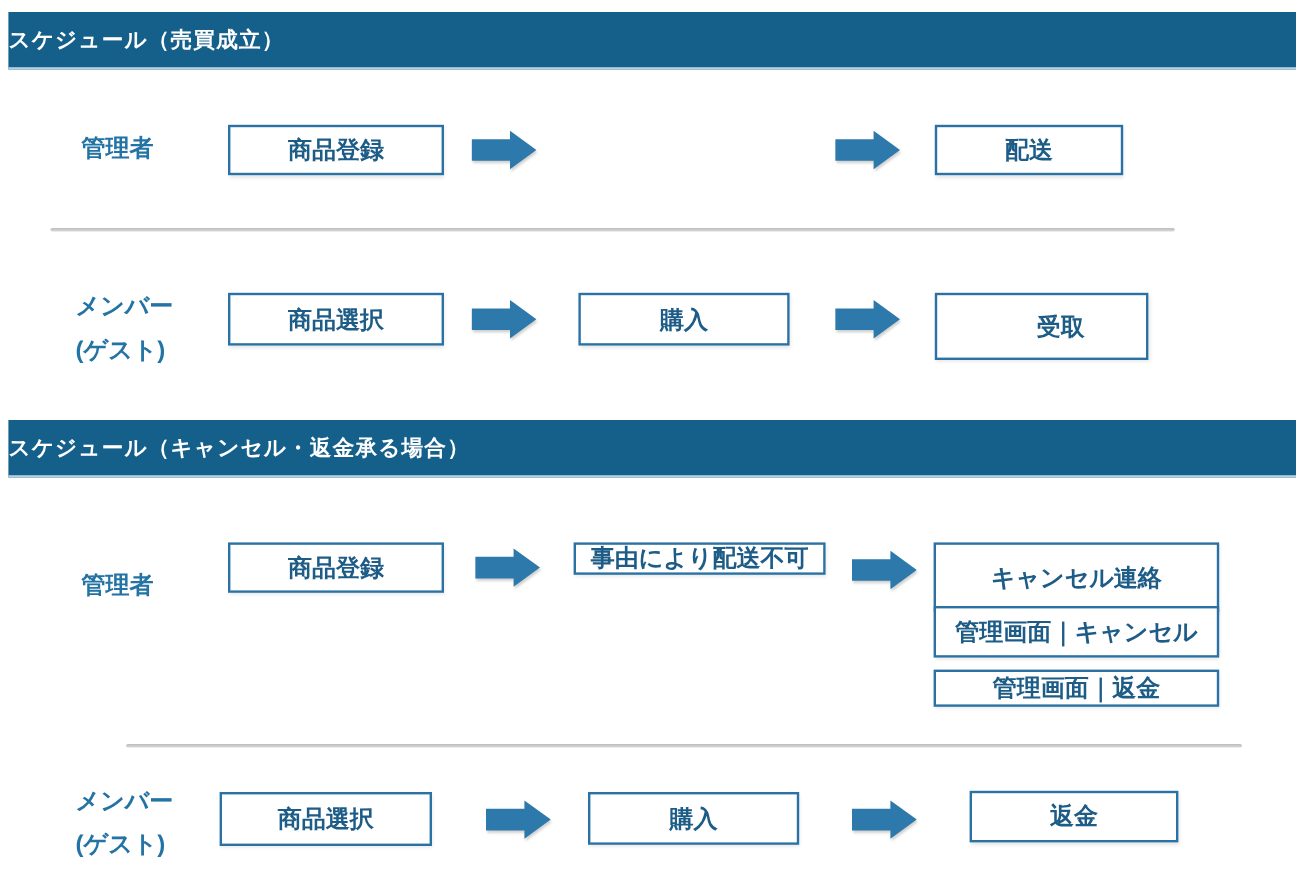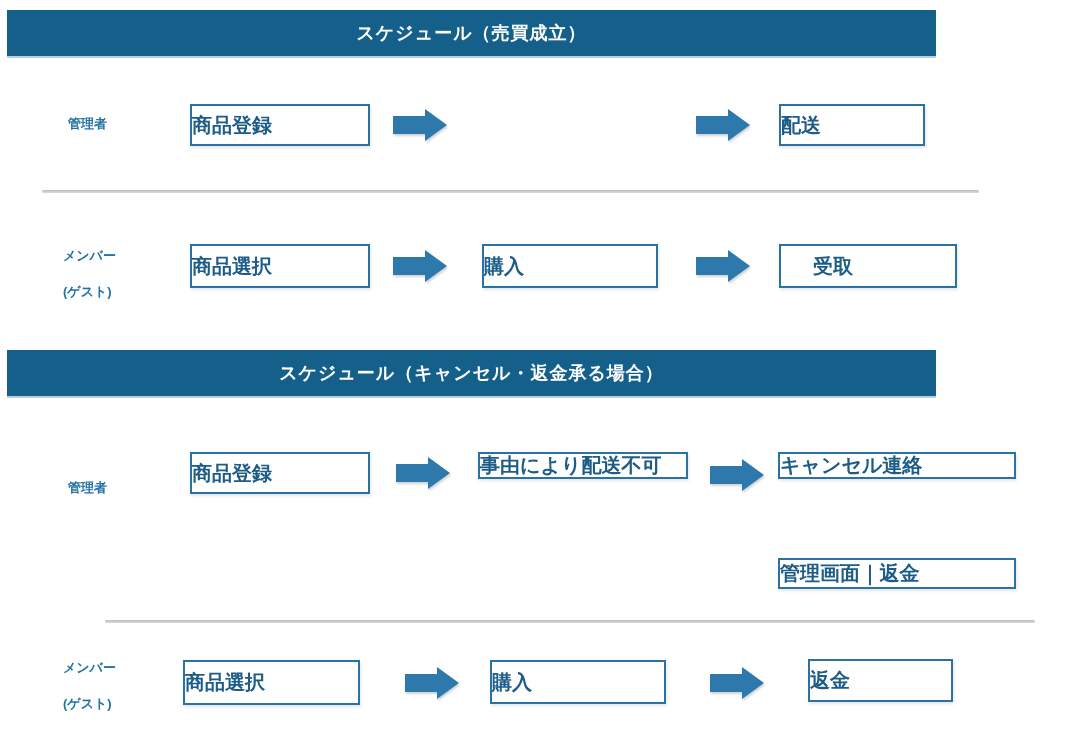--- a/index.html
+++ b/index.html
@@ -14,46 +14,46 @@
   }
   html,body{margin:0;padding:0;background:var(--bg);}
   .canvas{
     position:relative;
     width:1087px;height:732px;
     background:var(--bg);
     font-family:"Liberation Sans","DejaVu Sans",sans-serif;
     overflow:hidden;
   }
   .band{
-    position:absolute;left:7px;width:929px;height:48px;
+    position:absolute;left:7px;width:1073px;height:48px;
     background:var(--header-bg);
     border-bottom:2px solid #b7d0e2;
-    display:flex;align-items:center;justify-content:center;
+    display:flex;align-items:center;justify-content:flex-start;
     box-sizing:border-box;
   }
   .band span{
     color:var(--header-text);
     font-size:18px;font-weight:bold;letter-spacing:1px;
   }
   .box{
     position:absolute;
     background:#ffffff;
     border:2.5px solid var(--box-border);
     box-sizing:border-box;
-    display:flex;align-items:center;justify-content:flex-start;
+    display:flex;align-items:center;justify-content:center;
     box-shadow:1px 2px 3px rgba(0,0,0,0.10);
   }
   .box span{
     color:var(--box-text);
     font-size:20px;font-weight:bold;white-space:nowrap;
   }
   .rlabel{
     position:absolute;
     color:var(--label-text);
-    font-size:13px;font-weight:bold;
+    font-size:20px;font-weight:bold;
     line-height:36px;white-space:nowrap;
   }
   .divider{
     position:absolute;height:3px;
     background:linear-gradient(to bottom,#bdbdbd,#d9d9d9);
     border-radius:2px;
   }
   .arrow{
     position:absolute;
     filter:drop-shadow(1px 2px 1px rgba(0,0,0,0.18));
@@ -79,21 +79,21 @@
   <div class="arrow" style="left:393px;top:108px;">
     <svg width="54" height="34" viewBox="0 0 54 34">
         <polygon points="0,8 32,8 32,1 54,17 32,33 32,26 0,26"></polygon>
       </svg>
   </div>
   <div class="arrow" style="left:696px;top:108px;">
     <svg width="54" height="34" viewBox="0 0 54 34">
         <polygon points="0,8 32,8 32,1 54,17 32,33 32,26 0,26"></polygon>
       </svg>
   </div>
-  <div class="box" style="left:779px;top:104px;width:146px;height:42px;">
+  <div class="box" style="left:779px;top:104px;width:157px;height:42px;">
     <span>配送</span>
   </div>
 
   <div class="divider" style="left:42px;top:190px;width:937px;"></div>
 
   <div class="rlabel" style="left:63px;top:238px;">
     <span style="display:block;">メンバー</span>
     <span style="display:block;">(ゲスト)</span>
   </div>
   <div class="box" style="left:190px;top:244px;width:180px;height:44px;">
@@ -105,21 +105,21 @@
       </svg>
   </div>
   <div class="box" style="left:482px;top:244px;width:176px;height:44px;">
     <span>購入</span>
   </div>
   <div class="arrow" style="left:696px;top:249px;">
     <svg width="54" height="34" viewBox="0 0 54 34">
         <polygon points="0,8 32,8 32,1 54,17 32,33 32,26 0,26"></polygon>
       </svg>
   </div>
-  <div class="box" style="left:779px;top:244px;width:178px;height:44px;padding-left:32px;">
+  <div class="box" style="left:779px;top:244px;width:178px;height:56px;padding-left:32px;">
     <span>受取</span>
   </div>
 
   <div class="band" style="top:350px;">
     <span>スケジュール（キャンセル・返金承る場合）</span>
   </div>
 
   <div class="rlabel" style="left:68px;top:470px;">
     <span>管理者</span>
   </div>
@@ -132,22 +132,25 @@
       </svg>
   </div>
   <div class="box" style="left:478px;top:452px;width:210px;height:27px;">
     <span>事由により配送不可</span>
   </div>
   <div class="arrow" style="left:710px;top:458px;">
     <svg width="54" height="34" viewBox="0 0 54 34">
         <polygon points="0,8 32,8 32,1 54,17 32,33 32,26 0,26"></polygon>
       </svg>
   </div>
-  <div class="box" style="left:778px;top:452px;width:238px;height:27px;">
+  <div class="box" style="left:778px;top:452px;width:238px;height:58px;">
     <span>キャンセル連絡</span>
+  </div>
+  <div class="box" style="left:778px;top:505px;width:238px;height:43px;">
+    <span>管理画面｜キャンセル</span>
   </div>
   <div class="box" style="left:778px;top:558px;width:238px;height:31px;">
     <span>管理画面｜返金</span>
   </div>
 
   <div class="divider" style="left:105px;top:620px;width:930px;"></div>
 
   <div class="rlabel" style="left:63px;top:650px;">
     <span style="display:block;">メンバー</span>
     <span style="display:block;">(ゲスト)</span>
@@ -161,17 +164,17 @@
       </svg>
   </div>
   <div class="box" style="left:490px;top:660px;width:176px;height:44px;">
     <span>購入</span>
   </div>
   <div class="arrow" style="left:710px;top:666px;">
     <svg width="54" height="34" viewBox="0 0 54 34">
         <polygon points="0,8 32,8 32,1 54,17 32,33 32,26 0,26"></polygon>
       </svg>
   </div>
-  <div class="box" style="left:808px;top:659px;width:145px;height:43px;">
+  <div class="box" style="left:808px;top:659px;width:174px;height:43px;">
     <span>返金</span>
   </div>
 
 </div>
 
 </body></html>

